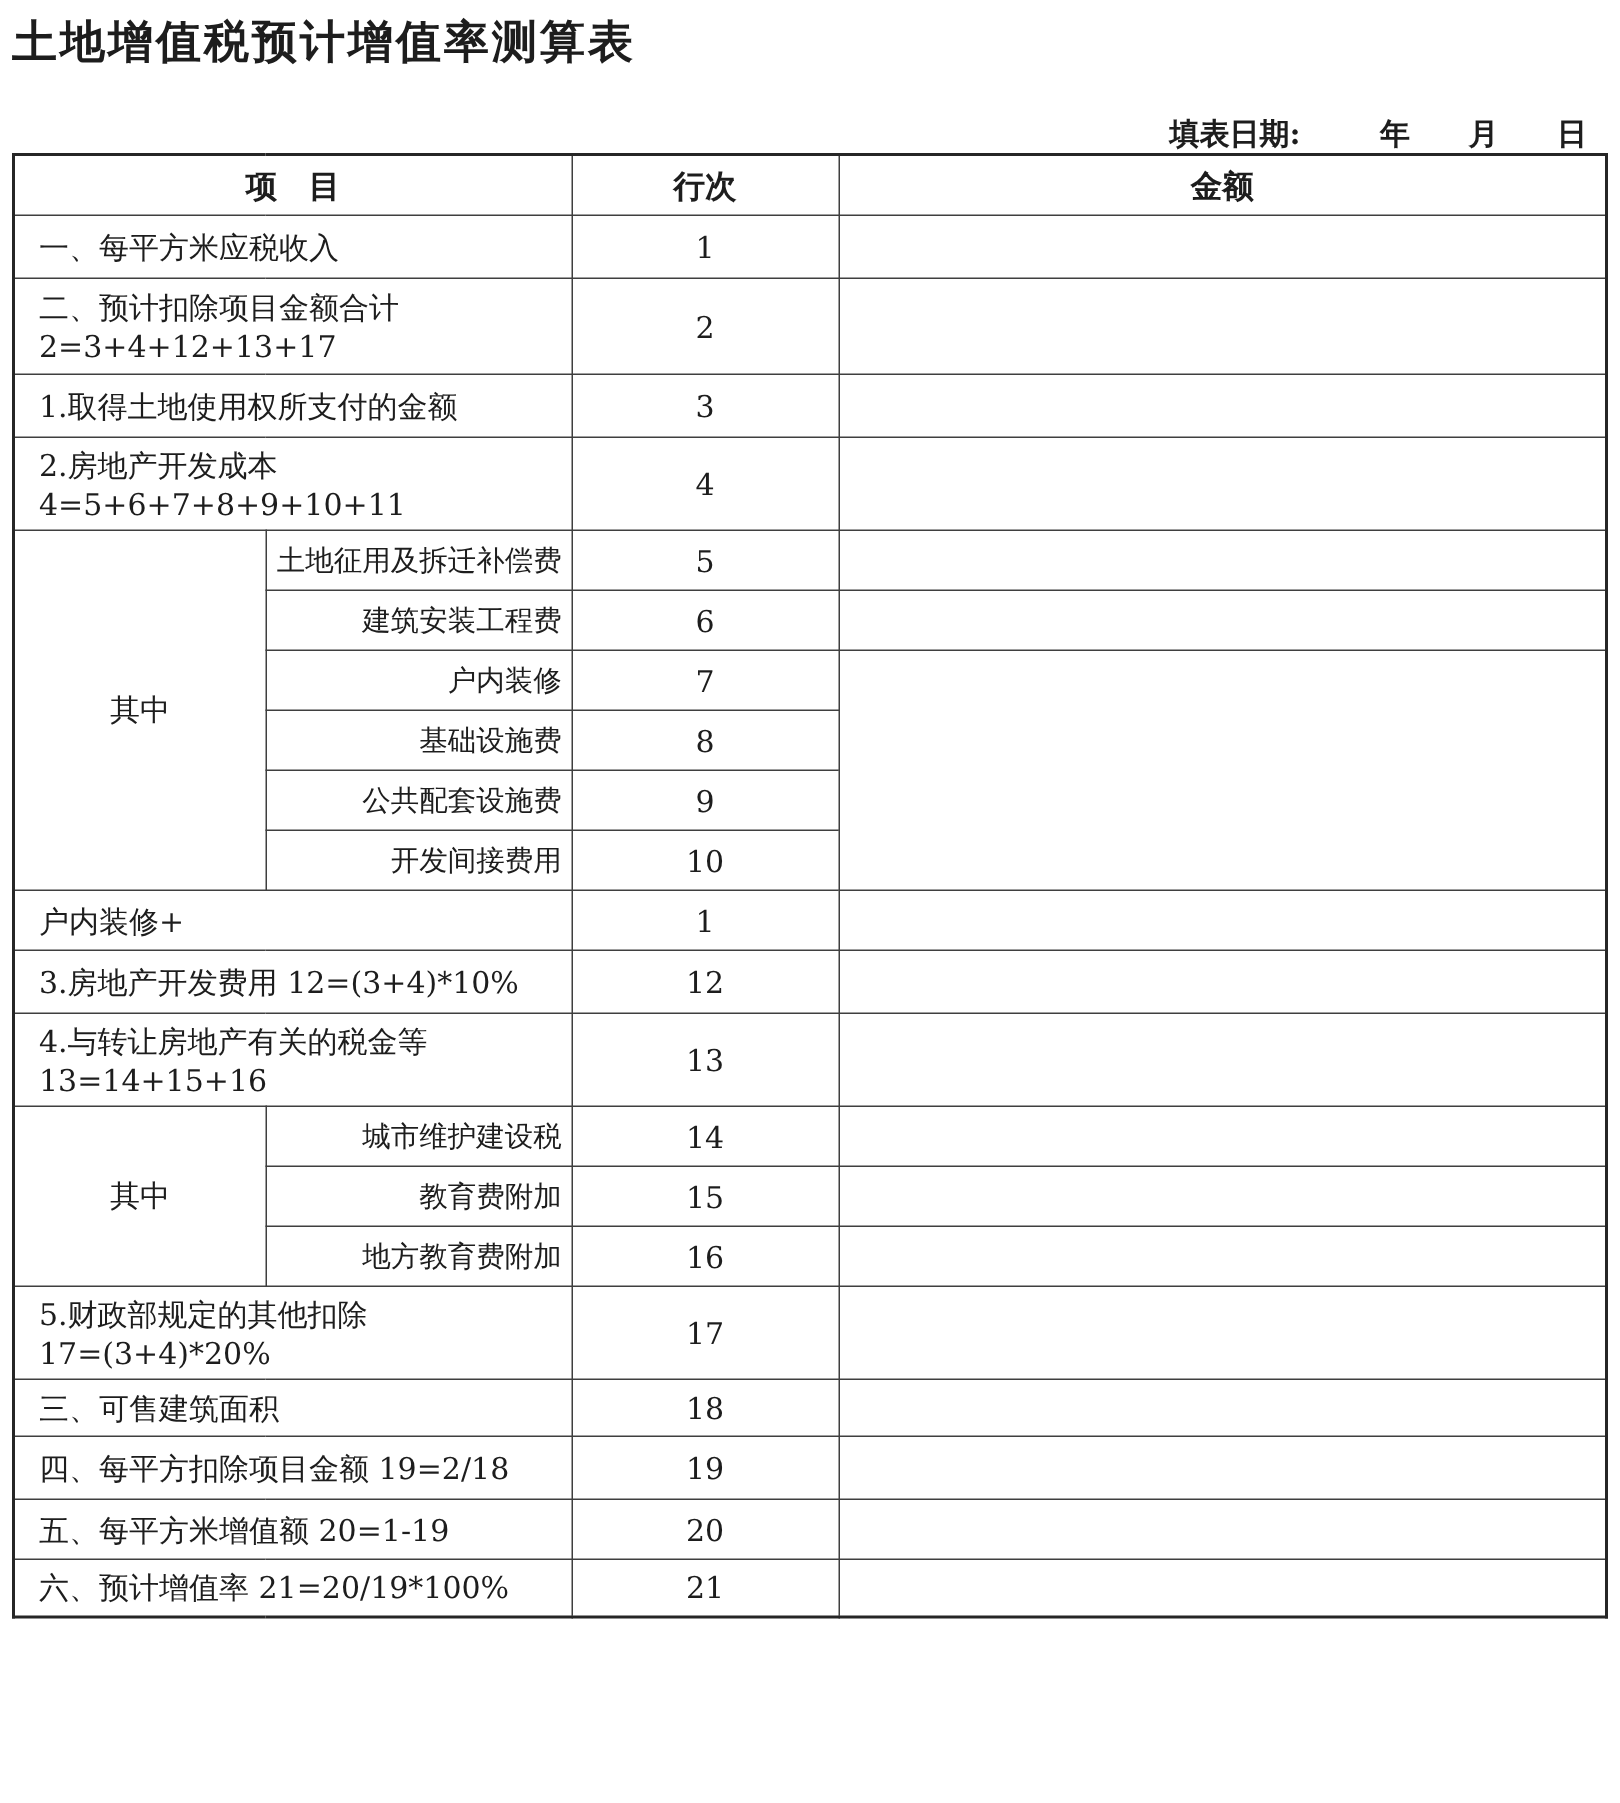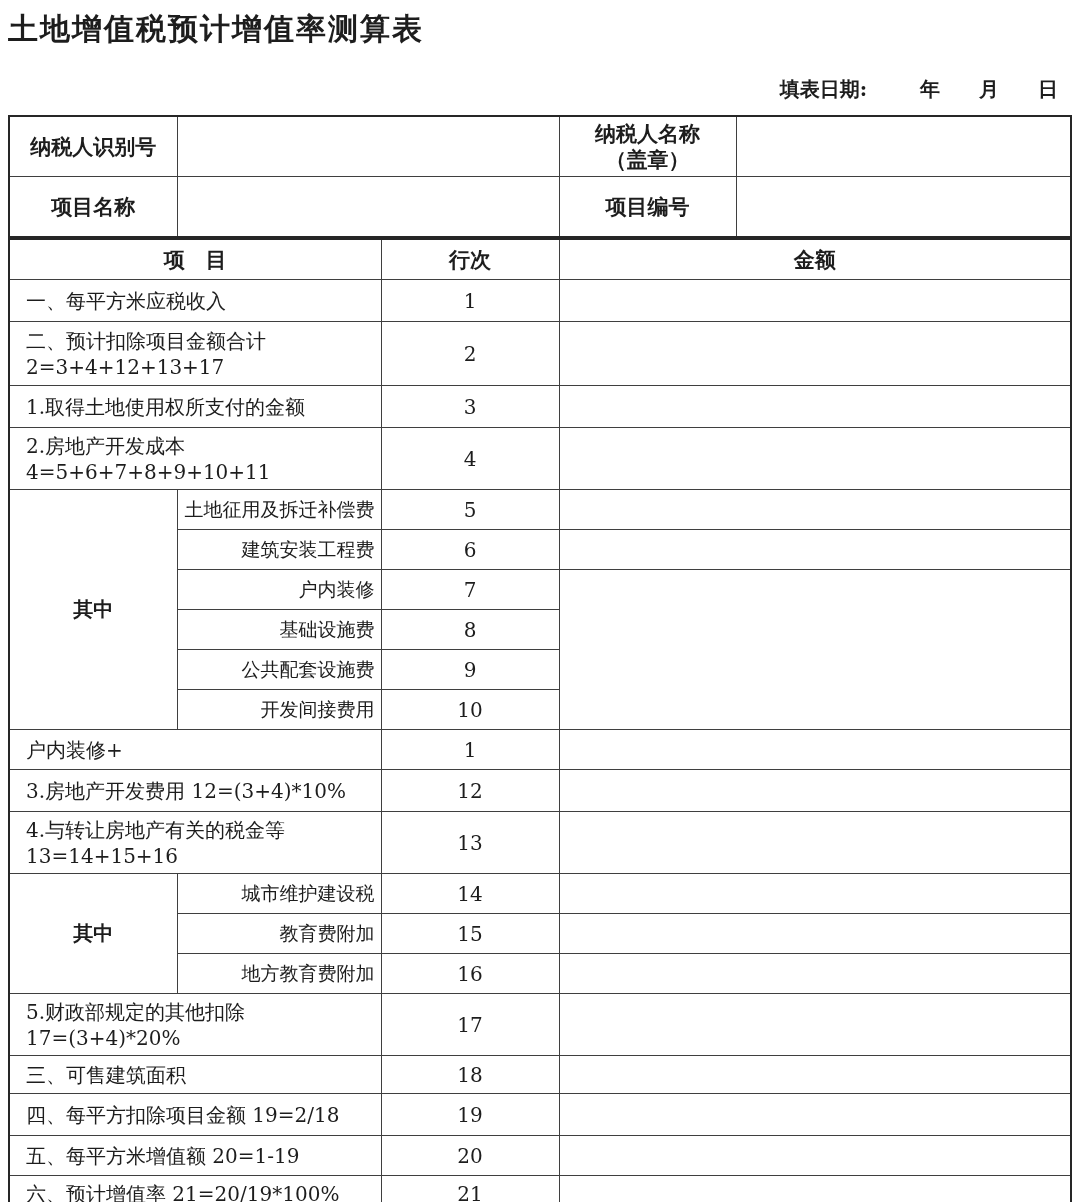--- a/index.html
+++ b/index.html
@@ -13,21 +13,21 @@
   .sheet { padding:0 8px; }
 
   .title {
     margin:0; padding-top:8px;
     font-size:30px; font-weight:bold;
     letter-spacing:2px;
     line-height:42px;
   }
 
   .date-row {
-    margin-top:28px; margin-bottom:15px;
+    margin-top:28px; margin-bottom:2px;
     text-align:right;
     font-size:20px; font-weight:bold;
     line-height:22px;
     padding-right:14px;
     white-space:nowrap;
   }
   .date-row .gap-big { margin-left:46px; }
   .date-row .gap { margin-left:32px; }
 
   table { border-collapse:collapse; width:100%; table-layout:fixed; }
@@ -47,21 +47,21 @@
   
   .main { border:2px solid #262626; }
   .main td {
     border:1px solid #3f3f3f;
     font-size:20px; vertical-align:middle;
   }
   .main .hd { font-weight:bold; text-align:center; height:37px; font-size:21px;margin-left:43px; }
   .main .lbl { text-align:left; padding:2px 16px; line-height:26px; }
   .main .sub { text-align:right; padding:2px 6px; font-size:19px; }
   .main .ln  { text-align:center; }
-  .main .qz  { text-align:center;font-weight:bold; }
+  .main .qz  { text-align:center; }
   .main .amt { }
 
   .h38 { height:38px;margin-top:15px; }
   .h40 { height:40px; }
   .h42 { height:42px; }
   .h62 { height:62px; }
   .h64 { height:64px;margin-left:44px; }
 </style>
 </head>
 <body>
@@ -70,45 +70,20 @@
 
   <h1 class="title">土地增值税预计增值率测算表</h1>
 
   <div class="date-row">
     <span>填表日期:</span>
     <span class="gap-big">年</span>
     <span class="gap">月</span>
     <span class="gap">日</span>
   </div>
 
-  <table class="info">
-    <colgroup>
-        <col style="width:168px">
-        <col style="width:382px">
-        <col style="width:177px">
-        <col>
-      </colgroup>
-    <tbody>
-        <tr>
-      <td class="lbl">纳税人识别号</td>
-      <td></td>
-      <td class="lbl">
-        <div>纳税人名称</div>
-        <div>（盖章）</div>
-      </td>
-      <td></td>
-    </tr>
-    <tr>
-      <td class="lbl">项目名称</td>
-      <td></td>
-      <td class="lbl">项目编号</td>
-      <td></td>
-    </tr>
-  </tbody>
-    </table>
 
   <table class="main">
     <colgroup>
         <col style="width:168px">
         <col style="width:204px">
         <col style="width:178px">
         <col>
       </colgroup>
 
     <tbody>

